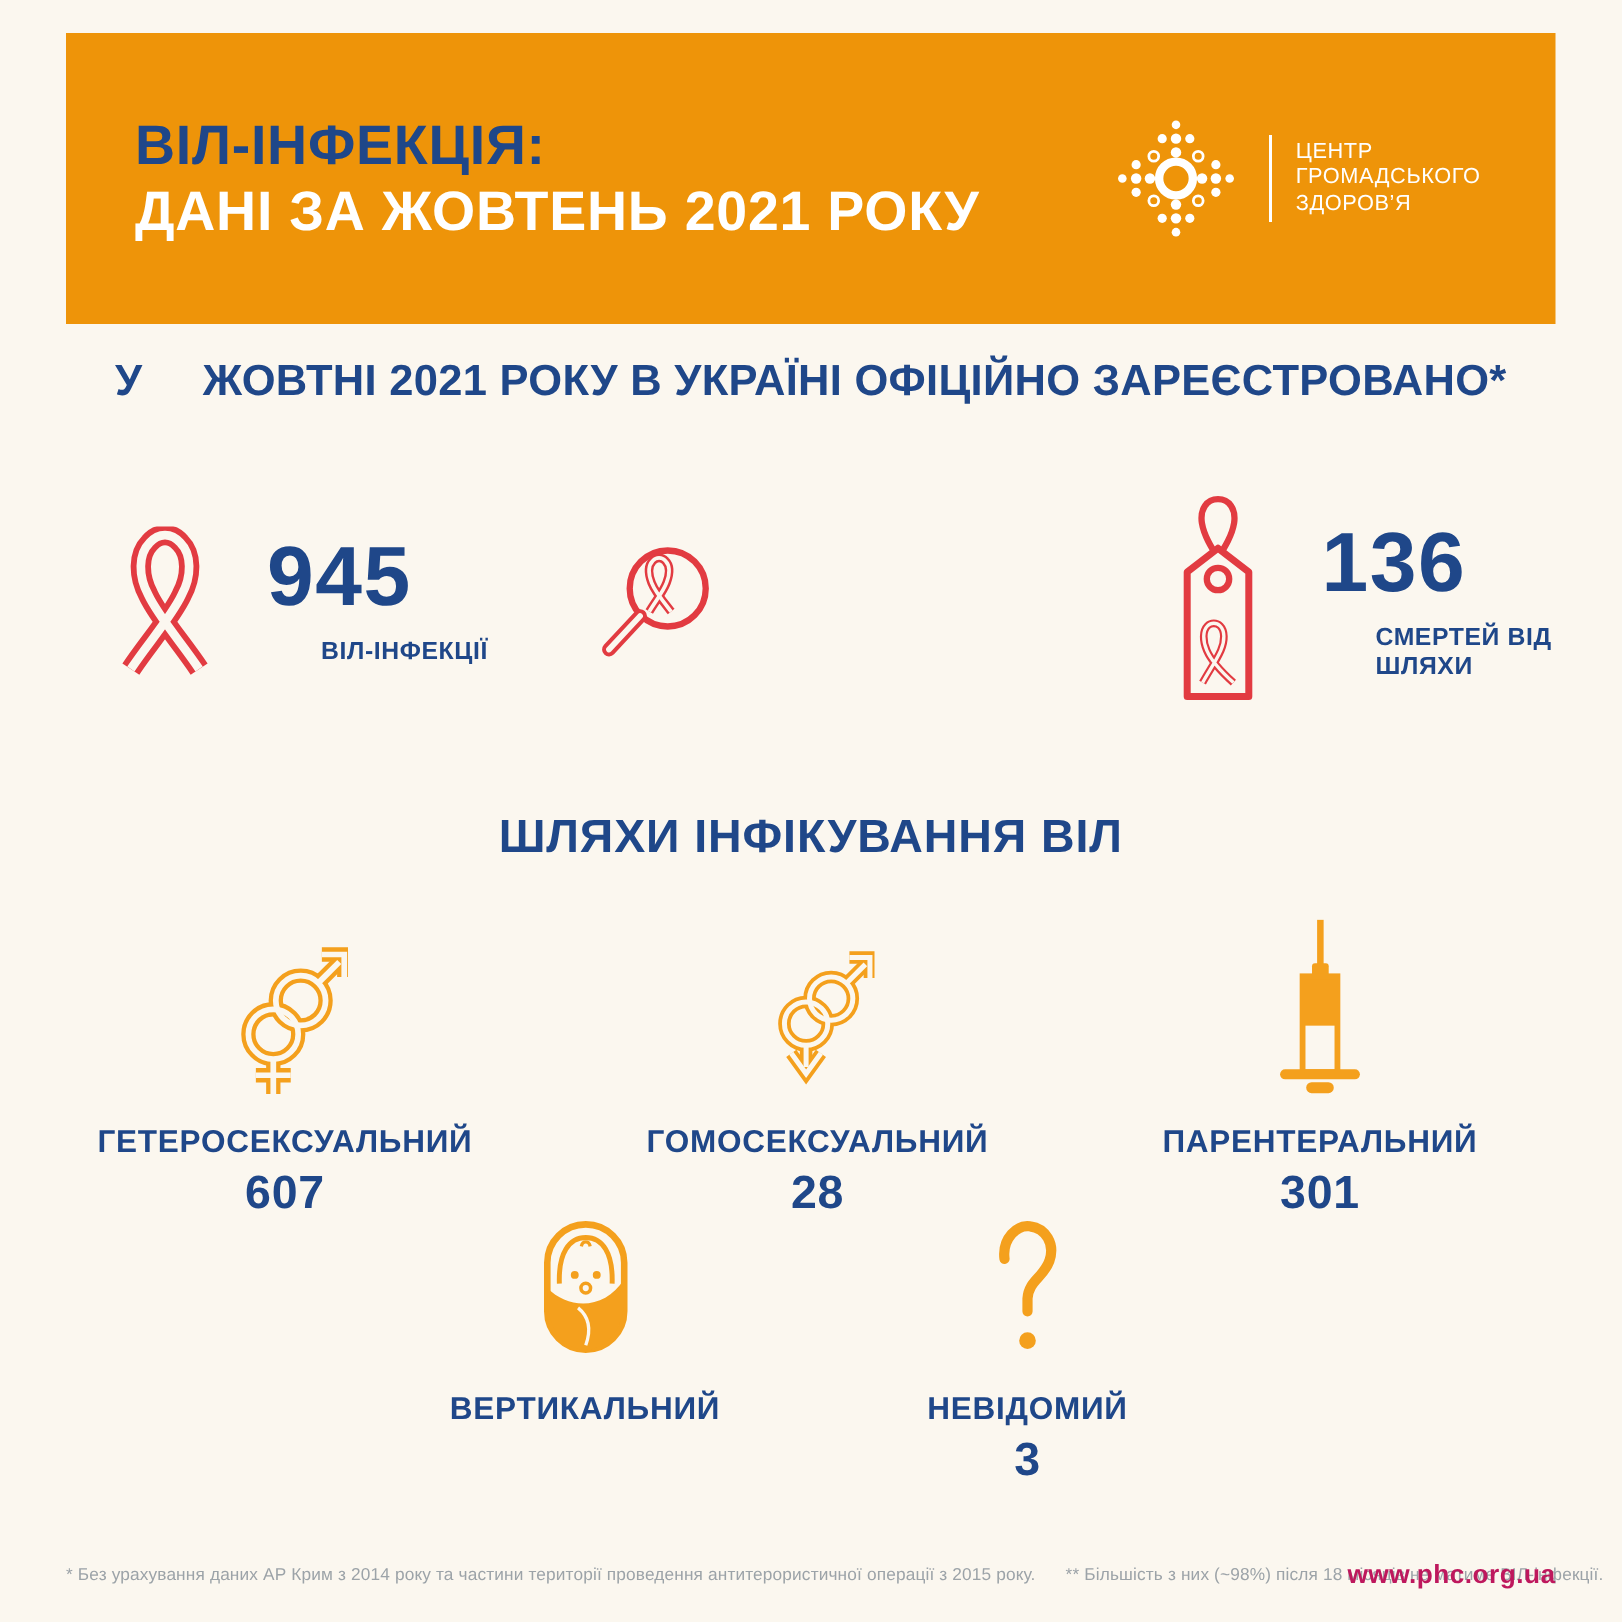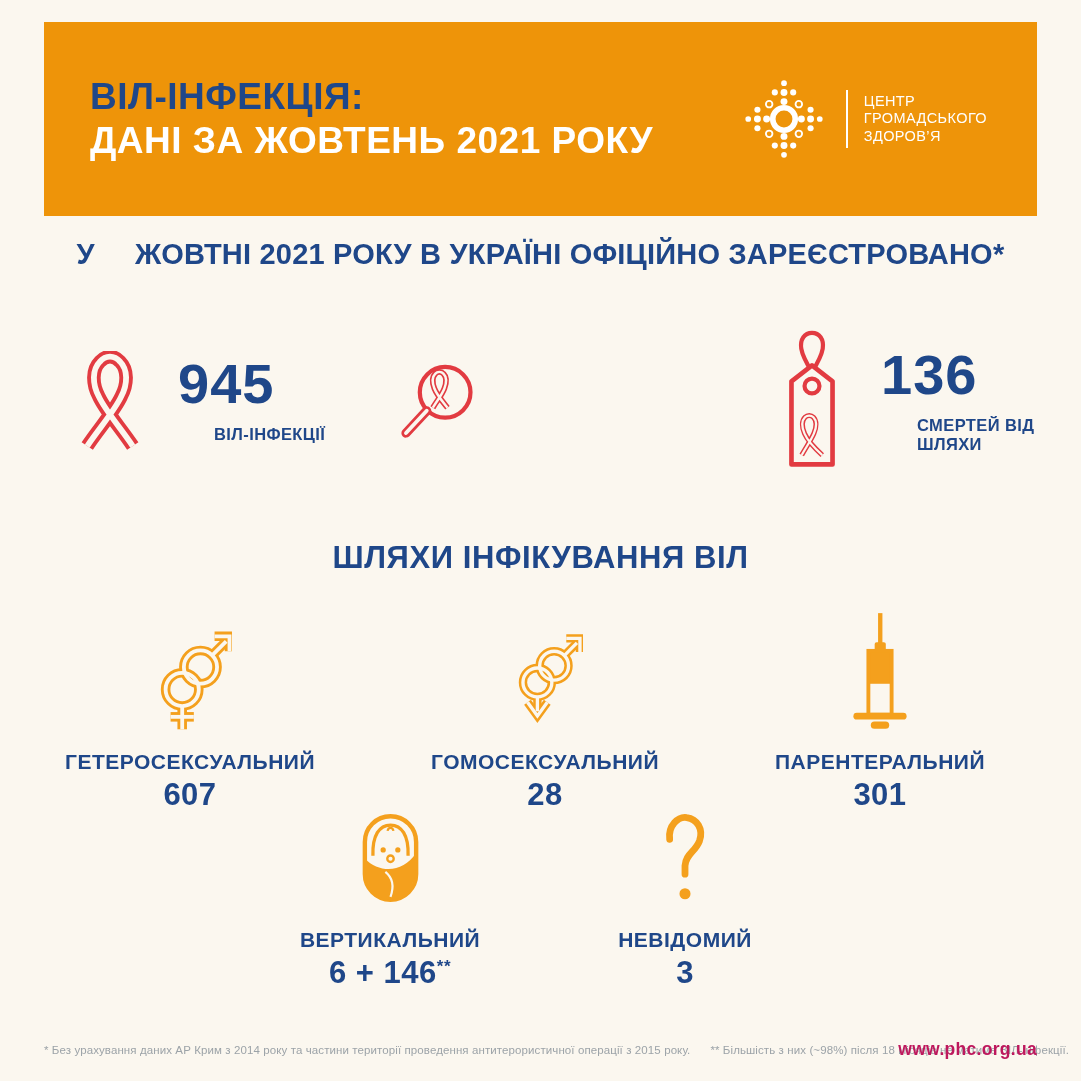--- a/index.html
+++ b/index.html
@@ -251,21 +251,20 @@
         <path d="M8,62 C28,82 60,82 78,54 L78,71 C78,97 64,118 43,118 C22,118 8,97 8,71 Z" fill="#F4A01D"></path>
         <path d="M43,114 C48,100 46,88 36,80" fill="none" stroke="#FBF7EF" stroke-width="3"></path>
         <circle cx="33" cy="50" r="3.6" fill="#F4A01D"></circle>
         <circle cx="53" cy="50" r="3.6" fill="#F4A01D"></circle>
         <circle cx="43" cy="62" r="4.4" fill="none" stroke="#F4A01D" stroke-width="3.2"></circle>
         <path d="M39,24 C40,18.5 46,18.5 47,24" fill="none" stroke="#F4A01D" stroke-width="3"></path>
       </svg>
     </span>
   </div>
   <div class="route-label">ВЕРТИКАЛЬНИЙ</div>
-  <div class="route-value"><span>6 + 146</span><sup>**</sup></div>
 </div>
 
 <div class="route route-row2 route-e">
   <div class="icon-box">
     <span>
       <svg width="48" height="92" viewBox="0 0 56 108">
         <path d="M10,32 C8,16 20,5 30,6.5 C42,8 50,20 45,34 C40,47 29,49 28,63 L28,73" fill="none" stroke="#F4A01D" stroke-width="8" stroke-linecap="round"></path>
         <circle cx="28" cy="96" r="6.5" fill="#F4A01D"></circle>
       </svg>
     </span>

